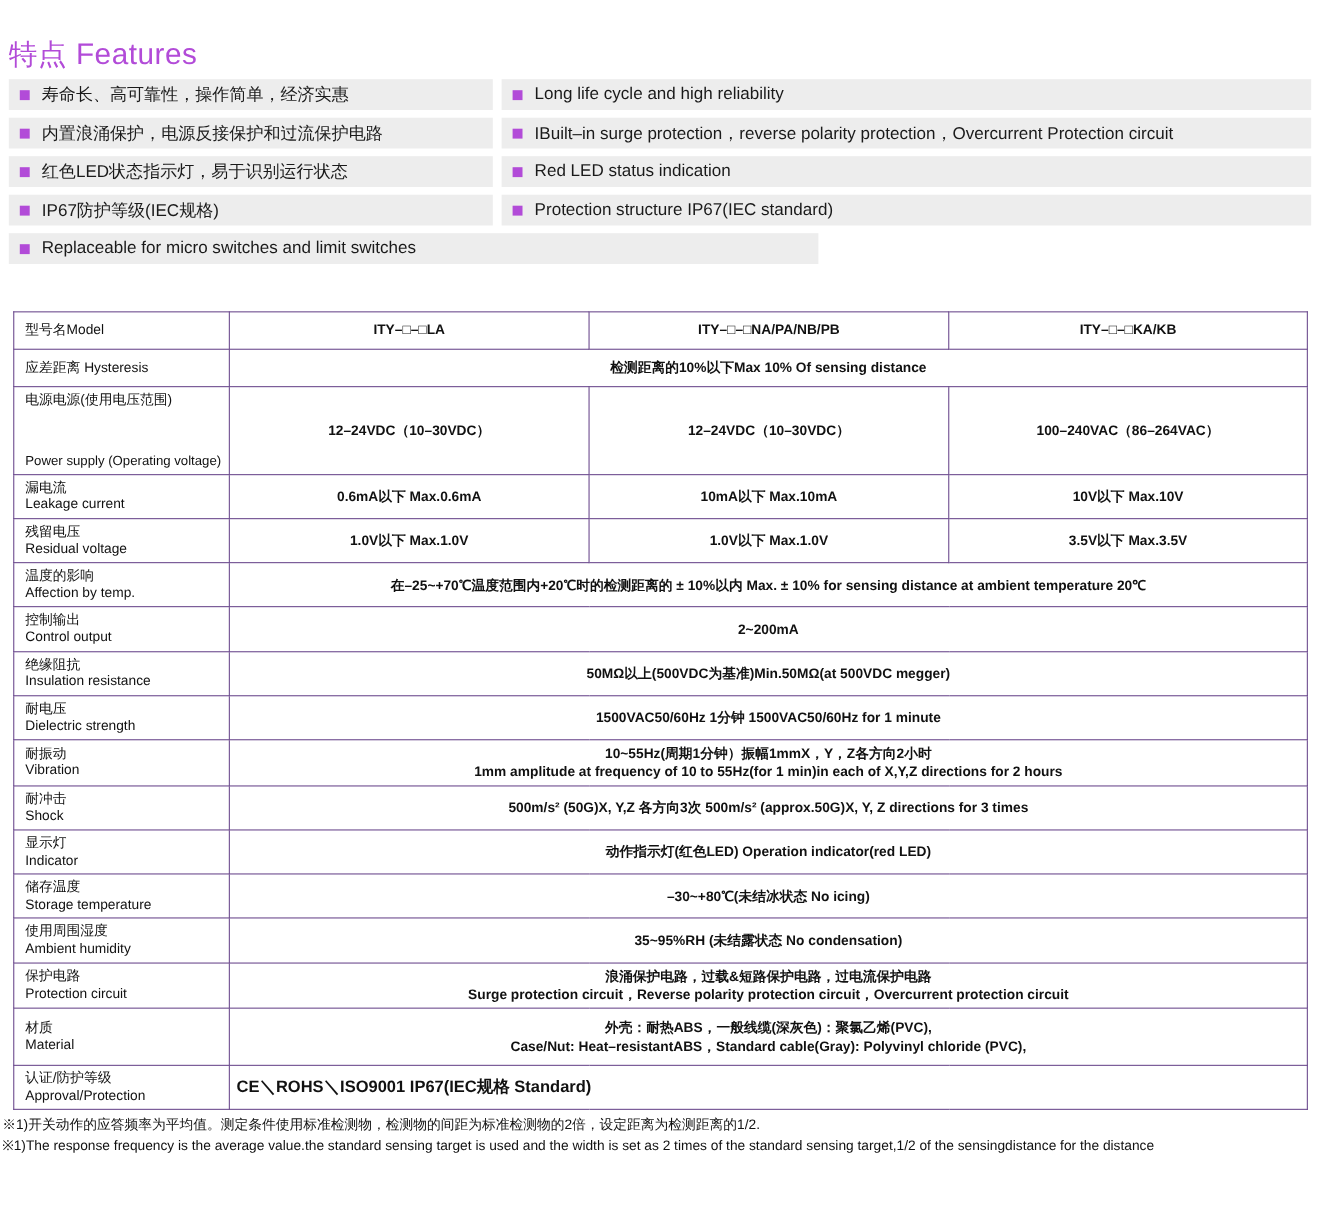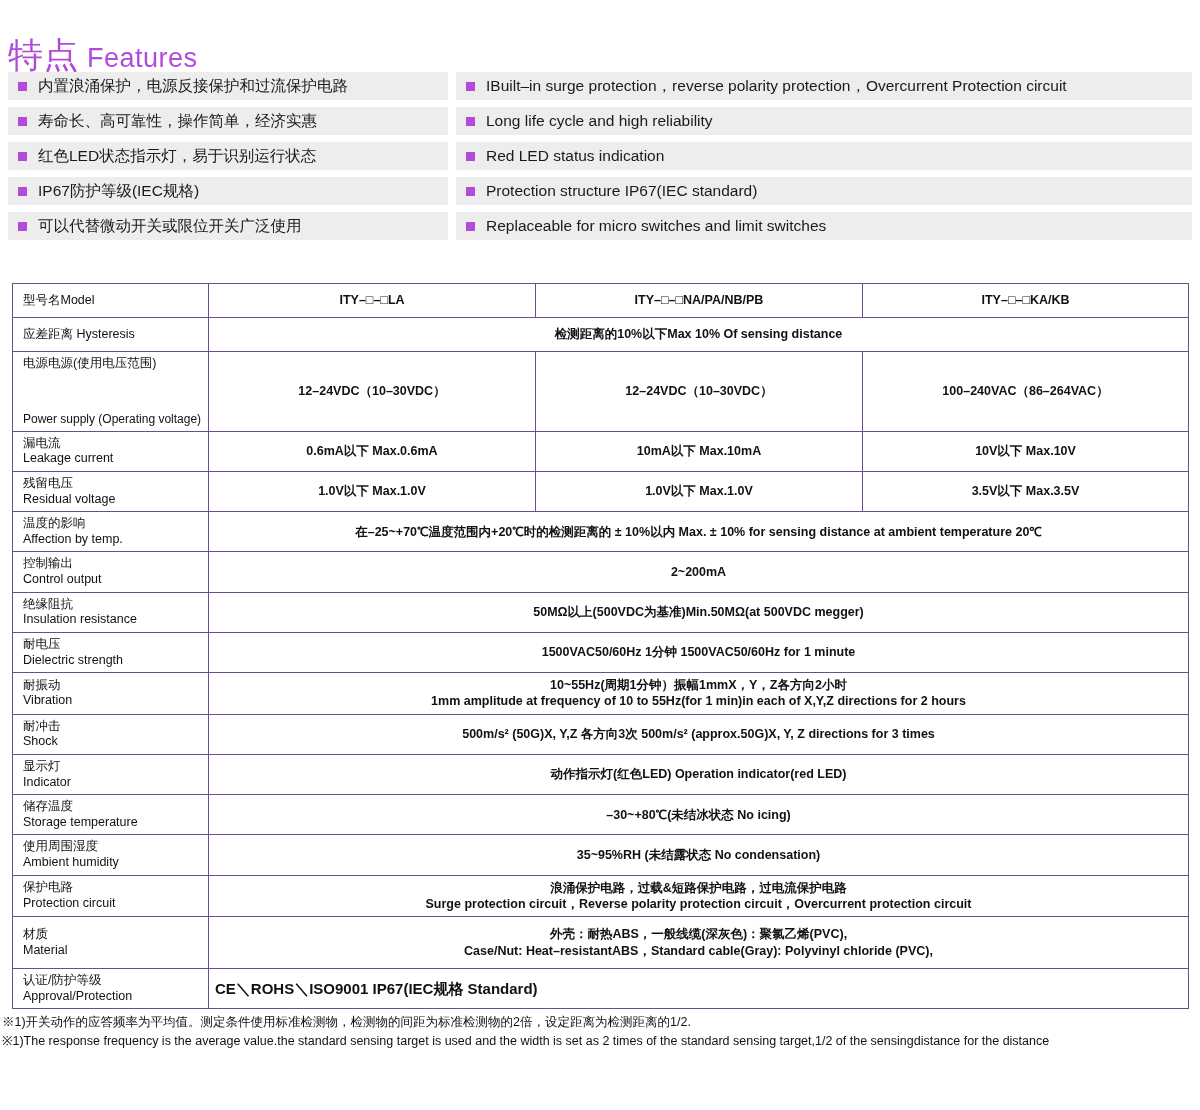--- a/index.html
+++ b/index.html
@@ -14,21 +14,21 @@
 
   
   .features-title {
     position: absolute;
     left: 8px; top: 32px;
     font-size: 27px;
     color: #b24bd8;
     letter-spacing: 0.5px;
     white-space: nowrap;
   }
-  .features-title .cn { font-size: 35px; }
+  .features-title .cn { font-size: 26px; }
   .features-title .en { font-size: 27px; }
 
   
   .features {
     position: absolute;
     left: 8px; top: 72px;
     width: 1184px;
   }
   .frow {
     display: flex;
@@ -107,66 +107,62 @@
   <div class="features-title">
     <span class="cn">特点</span>
     <span class="en">Features</span>
   </div>
 
   <div class="features">
 
     <div class="frow">
       <div class="fcell left">
         <span class="bullet"></span>
+        <span class="ftext-cn">寿命长、高可靠性，操作简单，经济实惠</span>
+      </div>
+      <div class="fcell right">
+        <span class="bullet"></span>
+        <span class="ftext-en">Long life cycle and high reliability</span>
+      </div>
+    </div>
+
+    <div class="frow">
+      <div class="fcell left">
+        <span class="bullet"></span>
         <span class="ftext-cn">内置浪涌保护，电源反接保护和过流保护电路</span>
       </div>
       <div class="fcell right">
         <span class="bullet"></span>
         <span class="ftext-en">IBuilt–in surge protection，reverse  polarity  protection，Overcurrent Protection circuit</span>
       </div>
     </div>
 
     <div class="frow">
       <div class="fcell left">
         <span class="bullet"></span>
-        <span class="ftext-cn">寿命长、高可靠性，操作简单，经济实惠</span>
-      </div>
-      <div class="fcell right">
-        <span class="bullet"></span>
-        <span class="ftext-en">Long life cycle and high reliability</span>
+        <span class="ftext-cn">红色LED状态指示灯，易于识别运行状态</span>
+      </div>
+      <div class="fcell right">
+        <span class="bullet"></span>
+        <span class="ftext-en">Red LED  status indication</span>
       </div>
     </div>
 
     <div class="frow">
       <div class="fcell left">
         <span class="bullet"></span>
-        <span class="ftext-cn">红色LED状态指示灯，易于识别运行状态</span>
-      </div>
-      <div class="fcell right">
-        <span class="bullet"></span>
-        <span class="ftext-en">Red LED  status indication</span>
-      </div>
-    </div>
-
-    <div class="frow">
-      <div class="fcell left">
-        <span class="bullet"></span>
         <span class="ftext-cn">IP67防护等级(IEC规格)</span>
       </div>
       <div class="fcell right">
         <span class="bullet"></span>
         <span class="ftext-en">Protection structure IP67(IEC standard)</span>
       </div>
     </div>
 
     <div class="frow">
-      <div class="fcell left">
-        <span class="bullet"></span>
-        <span class="ftext-cn">可以代替微动开关或限位开关广泛使用</span>
-      </div>
       <div class="fcell right">
         <span class="bullet"></span>
         <span class="ftext-en">Replaceable for micro switches and limit  switches</span>
       </div>
     </div>
 
   </div>
 
   <table class="spec">
     <colgroup>

